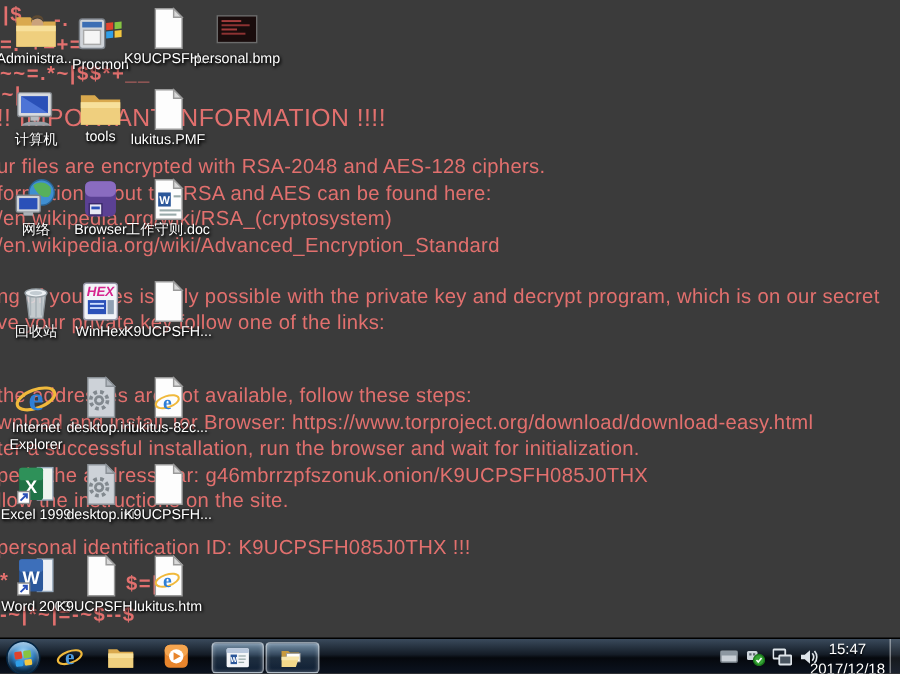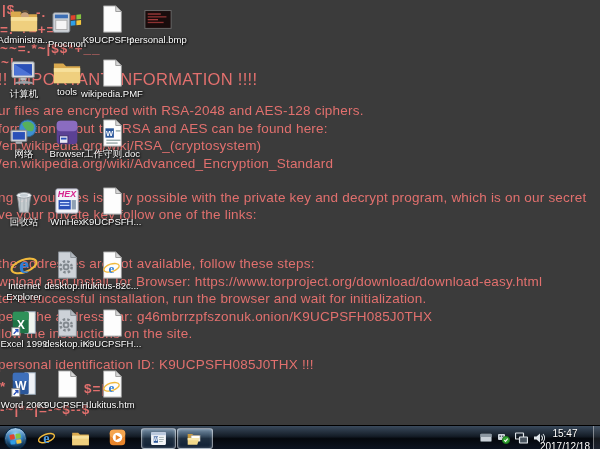--- a/index.html
+++ b/index.html
@@ -136,21 +136,21 @@
     </span>
   <span class="lbl">tools</span>
 </div>
 <div class="cell" style="left:88px;top:58px">
   <span class="glyph">
       <svg viewBox="0 0 32 32">
     <path d="M7 2h13l6 6v22H7z" fill="#fdfdfd" stroke="#9a9a9a"></path>
         <path d="M20 2l6 6h-6z" fill="#d8d8d8" stroke="#9a9a9a"></path>
       </svg>
     </span>
-  <span class="lbl">wikipedia.PMF</span>
+  <span class="lbl">lukitus.PMF</span>
 </div>
 
 <div class="cell" style="left:0px;top:118px">
   <span class="glyph">
       <svg viewBox="0 0 32 32">
     <circle cx="20" cy="11" r="9" fill="#3f8fd1"></circle>
         <path d="M14 6c3-3 9-3 12 1 1 2 1 5-1 7-4 1-8-1-11-8z" fill="#57b05b"></path>
     <circle cx="20" cy="11" r="9" fill="none" stroke="#2a6596"></circle>
     <rect x="2" y="13" width="17" height="12" rx="1" fill="#cfd3d8" stroke="#7d838a"></rect>
     <rect x="4" y="15" width="13" height="8" fill="#2a50b8"></rect>

